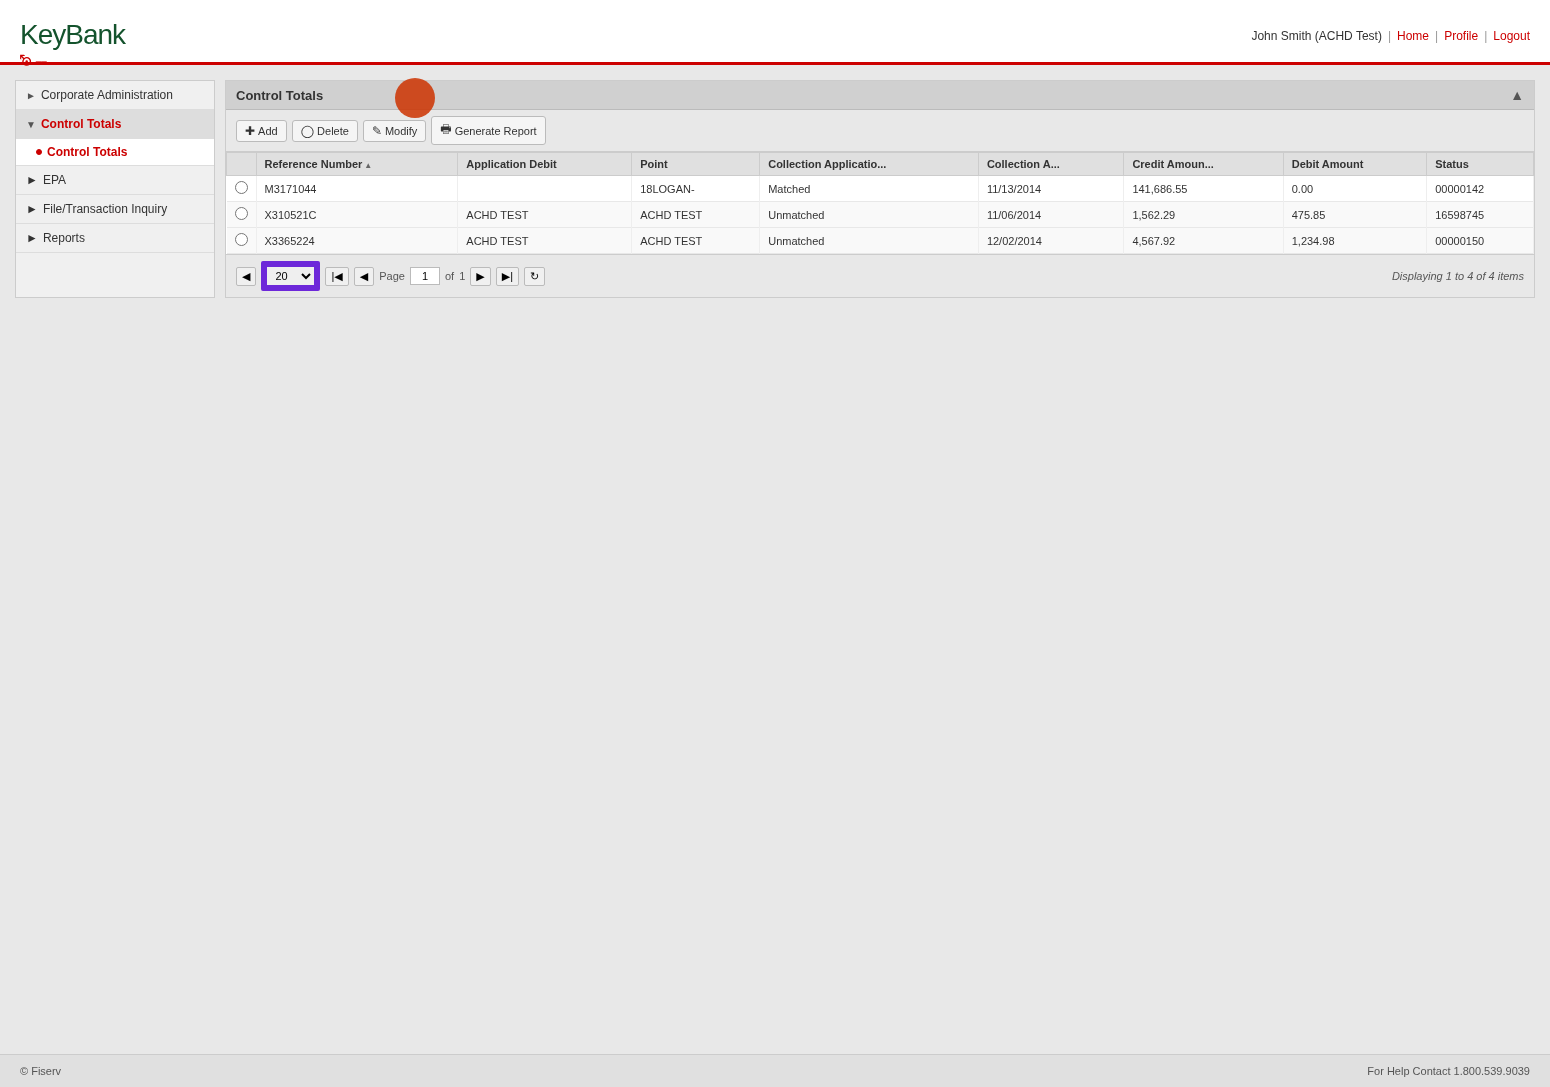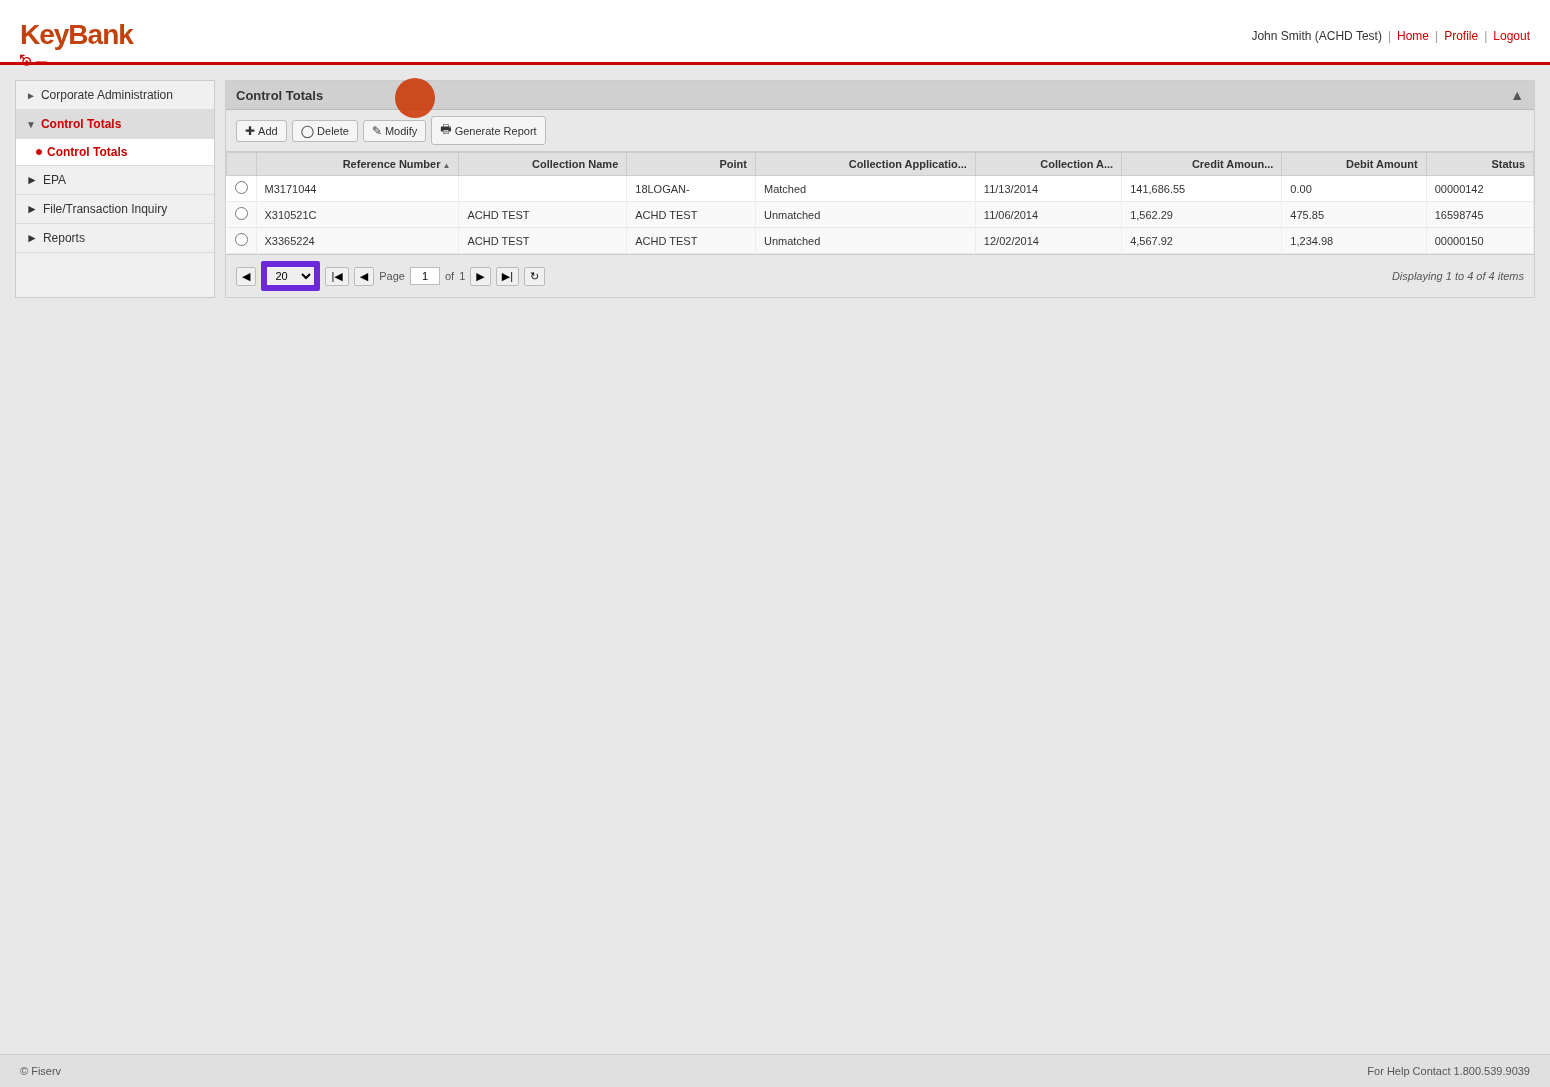--- a/index.html
+++ b/index.html
@@ -1,21 +1,21 @@
 <!DOCTYPE html>
 <html><head>
   <meta charset="utf-8">
   <style>
     * { margin: 0; padding: 0; box-sizing: border-box; }
     body { font-family: Arial, sans-serif; font-size: 12px; background: #e8e8e8; color: #333; min-width: 1550px; min-height: 1087px; }
 
     
     .header { background: #fff; border-bottom: 3px solid #cc0000; display: flex; align-items: center; justify-content: space-between; padding: 10px 20px 0 20px; height: 65px; }
     .logo-area { display: flex; flex-direction: column; }
-    .logo-text { font-size: 28px; font-weight: bold; color: #c2410c; letter-spacing: -1px; margin-top: 16px; }
+    .logo-text { font-size: 28px; font-weight: normal; color: #14532d; letter-spacing: -1px; margin-top: 16px; }
     .logo-subtext { display: flex; align-items: center; gap: 4px; }
     .key-icon { color: #cc0000; font-size: 16px; transform: rotate(-45deg); display: inline-block; }
 
     .header-nav { display: flex; align-items: center; gap: 6px; font-size: 12px; }
     .header-user { color: #333; }
     .header-link { color: #cc0000; text-decoration: none; cursor: pointer; }
     .header-sep { color: #999; }
 
     
     .main-container { display: flex; padding: 15px; gap: 10px; }
@@ -39,21 +39,21 @@
 
     
     .toolbar { padding: 6px 10px; background: #e8e8e8; border-bottom: 1px solid #ccc; display: flex; gap: 5px; align-items: center; }
     .toolbar-btn { display: flex; align-items: center; gap: 3px; padding: 3px 8px; background: #f5f5f5; border: 1px solid #bbb; border-radius: 3px; cursor: pointer; font-size: 11px; color: #333; }
     .toolbar-icon { font-size: 12px; }
 
     
     .table-container { overflow-x: auto; }
     table { width: 100%; border-collapse: collapse; font-size: 11px; }
     thead tr { background: #e0e0e0; }
-    thead th { padding: 5px 8px; text-align: right; border: 1px solid #ccc; font-weight: bold; font-size: 11px; white-space: nowrap; }
+    thead th { padding: 5px 8px; text-align: left; border: 1px solid #ccc; font-weight: bold; font-size: 11px; white-space: nowrap; }
     tbody tr { border-bottom: 1px solid #e8e8e8; }
     tbody td { padding: 5px 8px; border-right: 1px solid #eee; white-space: nowrap; }
     .radio-cell { width: 20px; text-align: center; }
     .radio-input { cursor: pointer; }
 
     
     .pagination { display: flex; align-items: center; gap: 5px; padding: 6px 10px; background: #e8e8e8; border-top: 1px solid #ccc; font-size: 11px; }
     .pag-btn { padding: 2px 5px; background: #f0f0f0; border: 1px solid #bbb; cursor: pointer; font-size: 11px; border-radius: 2px; }
     .pag-select { padding: 2px 4px; border: 6px solid #6d28d9; font-size: 11px; border-radius: 2px; }
     .pag-text { color: #555; }
@@ -145,21 +145,21 @@
         <span>Generate Report</span>
       </button>
     </div>
 
     <div class="table-container">
       <table>
         <thead>
           <tr>
             <th></th>
             <th>Reference Number<span class="sort-arrow">▲</span></th>
-            <th>Collection Name</th>
+            <th>Application Debit</th>
             <th>Point</th>
             <th>Collection Applicatio...</th>
             <th>Collection A...</th>
             <th>Credit Amoun...</th>
             <th>Debit Amount</th>
             <th>Status</th>
           </tr>
         </thead>
         <tbody id="table-body">
         <tr style="background: rgb(255, 255, 255);">

